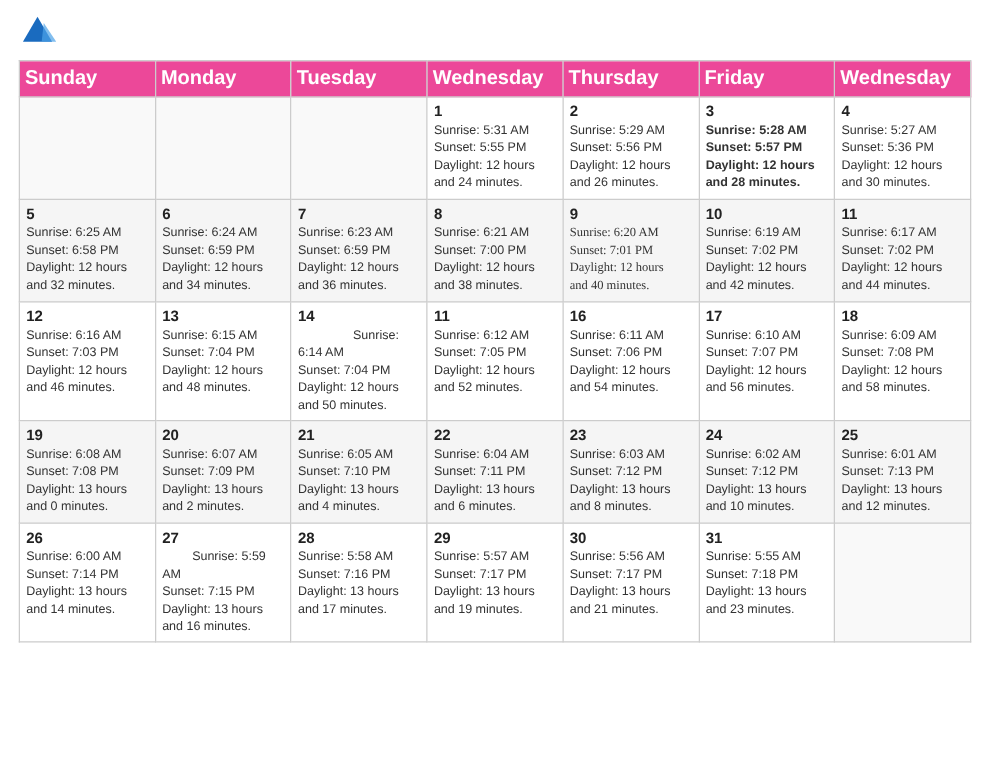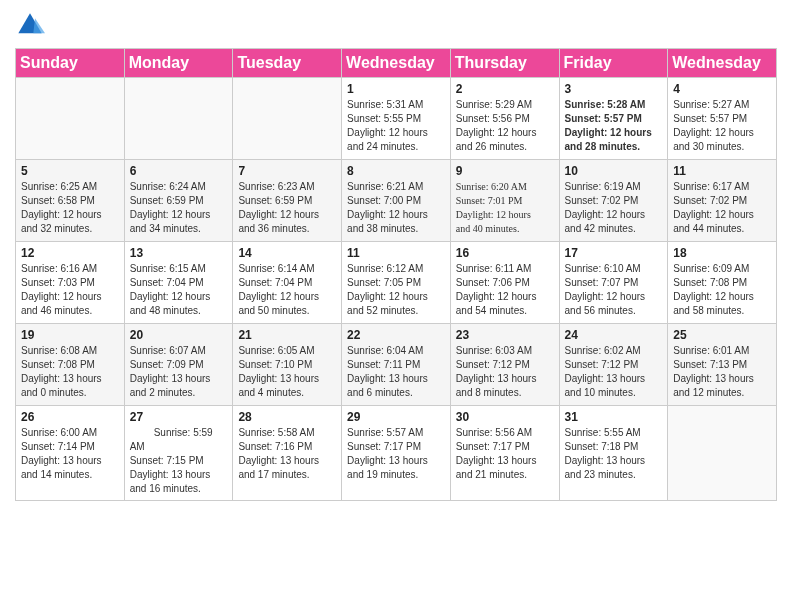--- a/index.html
+++ b/index.html
@@ -144,21 +144,21 @@
 and 24 minutes.</span></td>
           <td><span class="day-num">2</span><span class="day-info" style="white-space: pre-line;">Sunrise: 5:29 AM
 Sunset: 5:56 PM
 Daylight: 12 hours
 and 26 minutes.</span></td>
           <td><span class="day-num">3</span><span class="day-info" style="white-space: pre-line; font-weight: bold;">Sunrise: 5:28 AM
 Sunset: 5:57 PM
 Daylight: 12 hours
 and 28 minutes.</span></td>
           <td><span class="day-num">4</span><span class="day-info" style="white-space: pre-line;">Sunrise: 5:27 AM
-Sunset: 5:57 PM
+Sunset: 5:36 PM
 Daylight: 12 hours
 and 30 minutes.</span></td>
         </tr>
         <tr>
           <td><span class="day-num">5</span><span class="day-info" style="white-space: pre-line;">Sunrise: 6:25 AM
 Sunset: 6:58 PM
 Daylight: 12 hours
 and 32 minutes.</span></td>
           <td><span class="day-num">6</span><span class="day-info" style="white-space: pre-line;">Sunrise: 6:24 AM
 Sunset: 6:59 PM
@@ -187,21 +187,21 @@
         </tr>
         <tr>
           <td><span class="day-num">12</span><span class="day-info" style="white-space: pre-line;">Sunrise: 6:16 AM
 Sunset: 7:03 PM
 Daylight: 12 hours
 and 46 minutes.</span></td>
           <td><span class="day-num">13</span><span class="day-info" style="white-space: pre-line; margin-top: 20px;">Sunrise: 6:15 AM
 Sunset: 7:04 PM
 Daylight: 12 hours
 and 48 minutes.</span></td>
-          <td><span class="day-num">14</span><span class="day-info" style="white-space: pre-line;">Sunrise: 6:14 AM
+          <td><span class="day-num">14</span><span class="day-info" style="white-space: pre-line; margin-left: 44px;">Sunrise: 6:14 AM
 Sunset: 7:04 PM
 Daylight: 12 hours
 and 50 minutes.</span></td>
           <td><span class="day-num">11</span><span class="day-info" style="white-space: pre-line; margin-top: 30px;">Sunrise: 6:12 AM
 Sunset: 7:05 PM
 Daylight: 12 hours
 and 52 minutes.</span></td>
           <td><span class="day-num">16</span><span class="day-info" style="white-space: pre-line;">Sunrise: 6:11 AM
 Sunset: 7:06 PM
 Daylight: 12 hours

